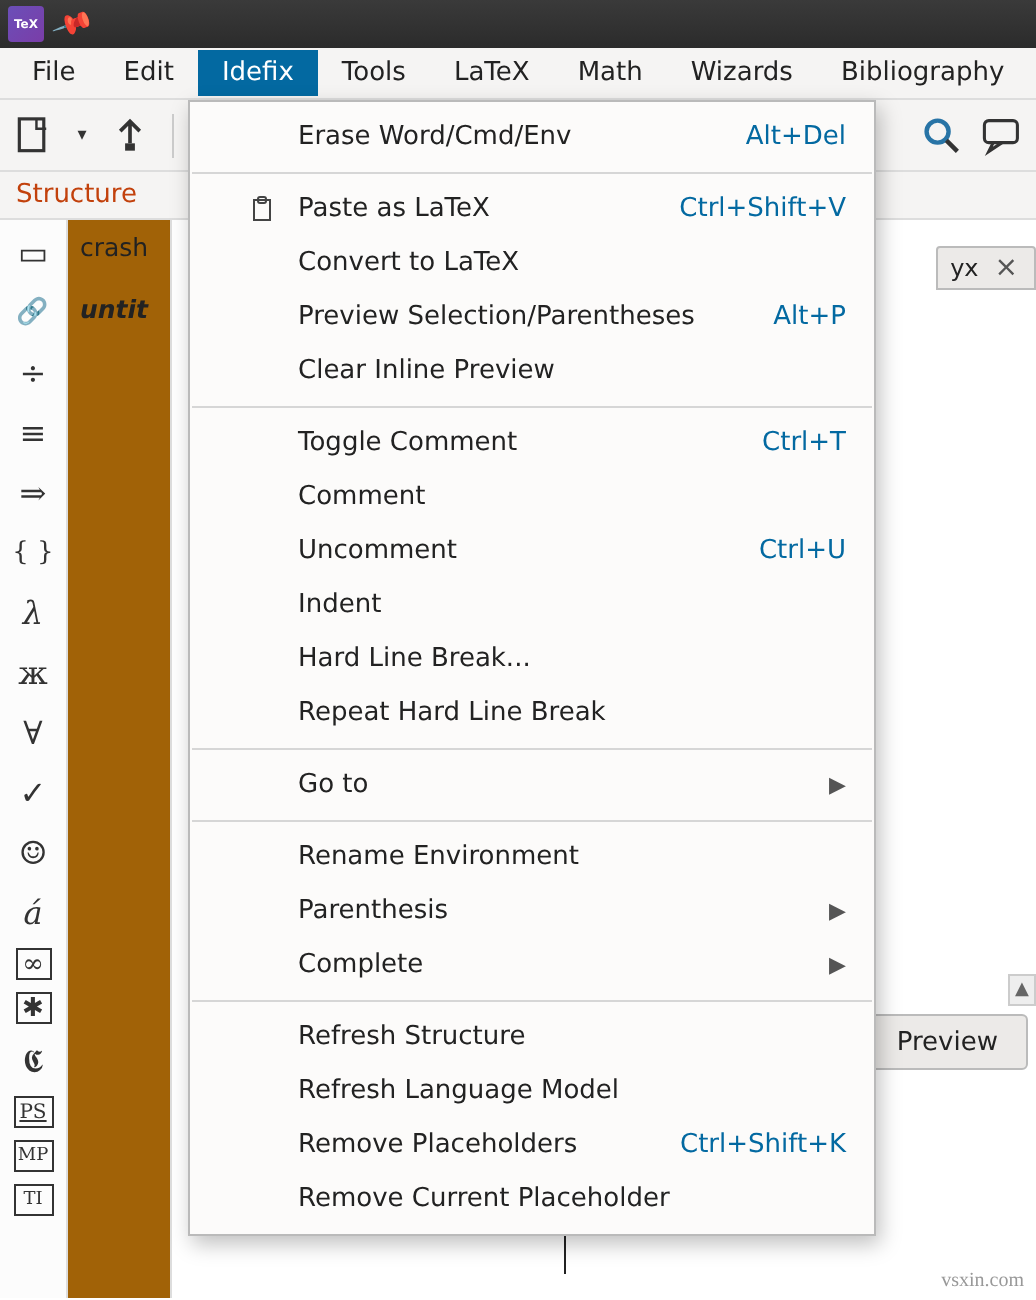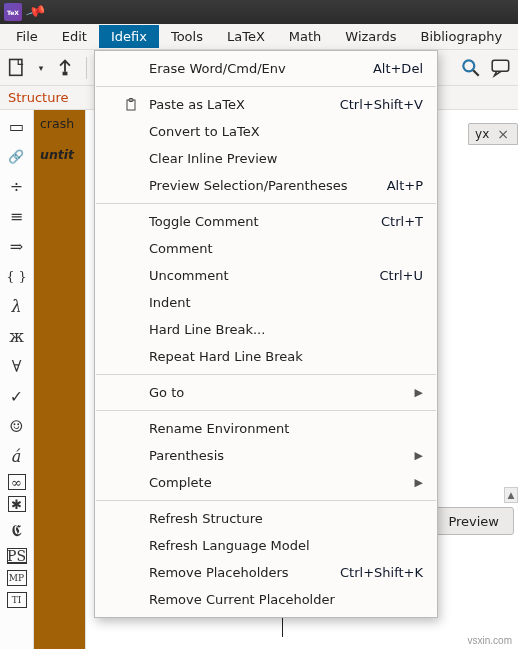--- a/index.html
+++ b/index.html
@@ -40,25 +40,25 @@
   .preview-btn { height:28px; border:1px solid #bbb; background:#eceae8; padding:0 14px; display:flex; align-items:center; font-size:13px; border-radius:3px;}
   .scrollbar-v { position:absolute; right:0; bottom:146px; width:14px; height:16px; background:#eee; border:1px solid #ccc; display:flex; align-items:center; justify-content:center; font-size:9px; color:#666;}
   
   .cursor-line { position:absolute; left:282px; top:597px; width:1px; height:40px; background:#222; }
   
   
   .menu { position:absolute; left:94px; top:50px; width:344px; background:#fcfbfa; border:1px solid #bababa; box-shadow: 2px 4px 10px rgba(0,0,0,0.25); z-index:100; padding:4px 0; }
   .mi { display:flex; align-items:center; height:27px; padding: 0 14px 0 28px; gap:10px; font-size:13px; cursor:default; }
   .mi .ico { width:16px; height:16px; display:flex; align-items:center; justify-content:center; color:#444; flex-shrink:0;}
   .mi .lbl { flex:1; }
-  .mi .sc { color:#0f172a; font-size:13px; }
+  .mi .sc { color:#0369a1; font-size:13px; }
   .mi .arw { color:#555; font-size:11px; }
   .msep { height:1px; background:#d6d6d6; margin:4px 1px; }
   
-  .watermark { position:absolute; right:6px; bottom:4px; font-size:10px; color:#999; font-family: Liberation Sans, sans-serif; }
+  .watermark { position:absolute; right:6px; bottom:4px; font-size:10px; color:#999; font-family: Liberation Serif, serif; }
 </style>
 </head>
 <body>
 
 <div class="titlebar">
   <div class="tb-app-icon">
       <span>TeX</span>
     </div>
   <div class="tb-pin">📌</div>
 </div>
@@ -119,21 +119,21 @@
     <div class="ic small">{ }</div>
     <div class="ic" style="font-style:italic">λ</div>
     <div class="ic">ж</div>
     <div class="ic">∀</div>
     <div class="ic">✓</div>
     <div class="ic">☺</div>
     <div class="ic" style="font-style:italic">á</div>
     <div class="ic small" style="border:1px solid #333; width:18px;height:16px;">∞</div>
     <div class="ic small" style="border:1px solid #333; width:18px;height:16px;">✱</div>
     <div class="ic">𝕮</div>
-    <div class="ic small" style="border:1px solid #333; width:20px;height:16px;font-size:14px;text-decoration:underline;">PS</div>
+    <div class="ic small" style="border:1px solid #333; width:20px;height:16px;font-size:10px;text-decoration:underline;">PS</div>
     <div class="ic small" style="border:1px solid #333; width:20px;height:16px;font-size:9px;">MP</div>
     <div class="ic small" style="border:1px solid #333; width:20px;height:16px;font-size:9px;">TI</div>
   </div>
 
   <div class="tree">
     <div class="tree-item">crash</div>
     <div class="tree-item bi">untit</div>
   </div>
 
   <div class="editor-area">
@@ -167,27 +167,27 @@
       </span>
       <span class="lbl">Paste as LaTeX</span>
       <span class="sc">Ctrl+Shift+V</span>
     </div>
     <div class="mi">
       <span class="ico"></span>
       <span class="lbl">Convert to LaTeX</span>
     </div>
     <div class="mi">
       <span class="ico"></span>
-      <span class="lbl">Clear Inline Preview</span>
-    </div>
-    <div class="mi">
-      <span class="ico"></span>
       <span class="lbl">Preview Selection/Parentheses</span>
       <span class="sc">Alt+P</span>
     </div>
+    <div class="mi">
+      <span class="ico"></span>
+      <span class="lbl">Clear Inline Preview</span>
+    </div>
     <div class="msep"></div>
     <div class="mi">
       <span class="ico"></span>
       <span class="lbl">Toggle Comment</span>
       <span class="sc">Ctrl+T</span>
     </div>
     <div class="mi">
       <span class="ico"></span>
       <span class="lbl">Comment</span>
     </div>

